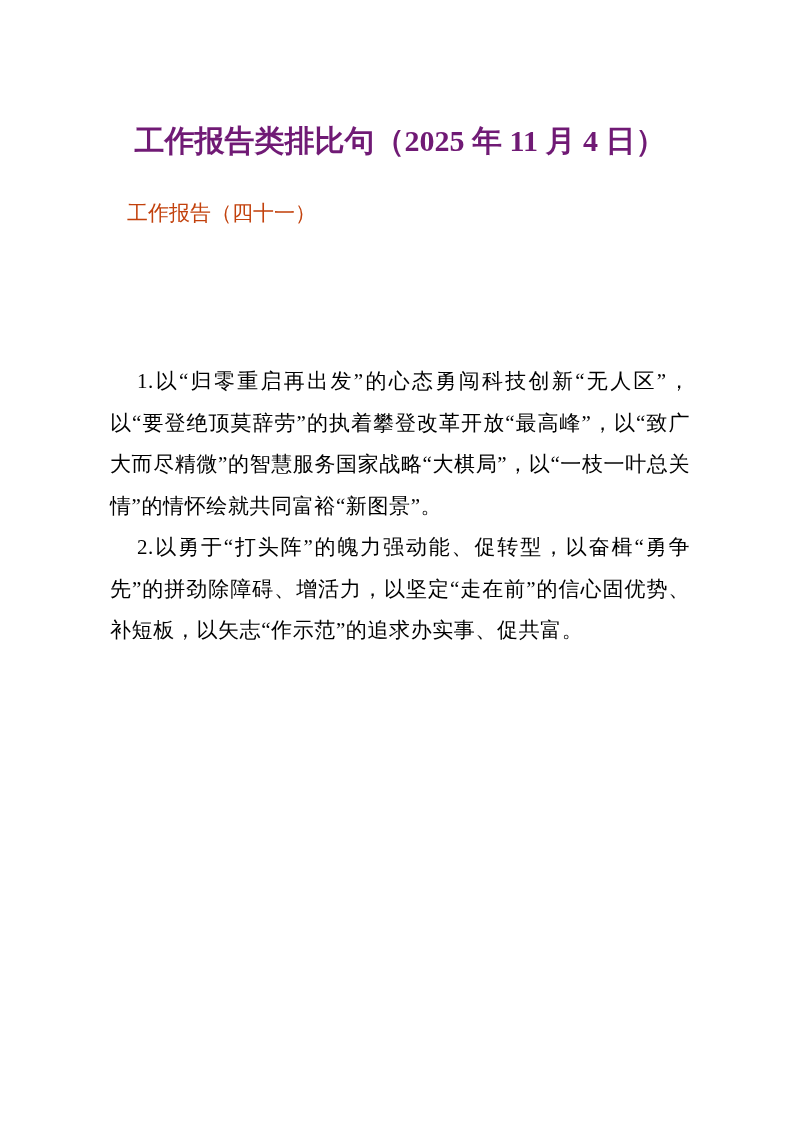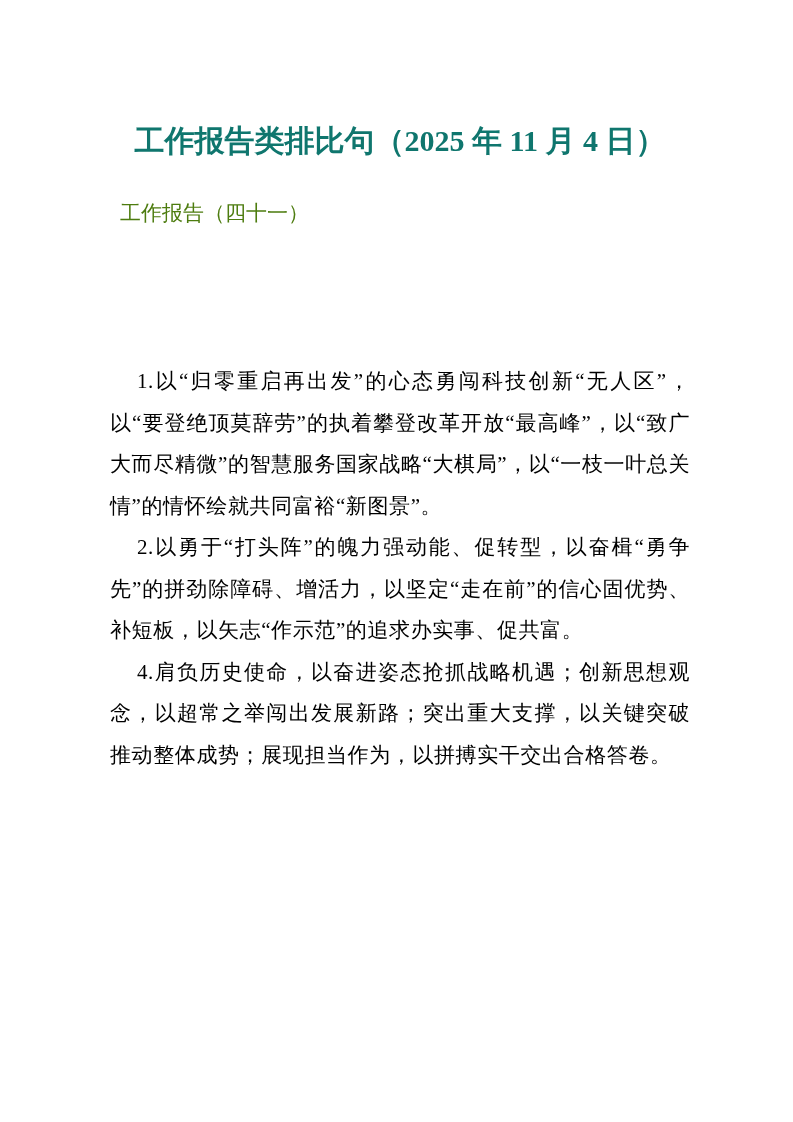--- a/index.html
+++ b/index.html
@@ -20,29 +20,29 @@
     color: #1f1f1f;
   }
   .doc-title {
     margin: 0;
     padding-top: 121px;
     font-size: 30px;
     line-height: 40px;
     font-weight: 700;
     letter-spacing: 0px;
     text-align: center;
-    color: #0f766e;
+    color: #701a75;
     white-space: nowrap;
   }
   .doc-subtitle {
-    margin: 38px 0 0 10px;
+    margin: 38px 0 0 17px;
     font-size: 21px;
     line-height: 28px;
     font-weight: 400;
-    color: #4d7c0f;
+    color: #c2410c;
   }
   .doc-body {
     margin-top: 134px;
   }
   .doc-paragraph {
     margin: 0;
     font-size: 21px;
     line-height: 41.5px;
     letter-spacing: 0.6px;
     text-align: justify;
@@ -56,15 +56,14 @@
 <body>
 
 <div class="page">
   <h1 class="doc-title">工作报告类排比句（2025 年 11 月 4 日）</h1>
 
   <p class="doc-subtitle">工作报告（四十一）</p>
 
   <div class="doc-body">
     <p class="doc-paragraph">1.以“归零重启再出发”的心态勇闯科技创新“无人区”，以“要登绝顶莫辞劳”的执着攀登改革开放“最高峰”，以“致广大而尽精微”的智慧服务国家战略“大棋局”，以“一枝一叶总关情”的情怀绘就共同富裕“新图景”。</p>
     <p class="doc-paragraph">2.以勇于“打头阵”的魄力强动能、促转型，以奋楫“勇争先”的拼劲除障碍、增活力，以坚定“走在前”的信心固优势、补短板，以矢志“作示范”的追求办实事、促共富。</p>
-    <p class="doc-paragraph">4.肩负历史使命，以奋进姿态抢抓战略机遇；创新思想观念，以超常之举闯出发展新路；突出重大支撑，以关键突破推动整体成势；展现担当作为，以拼搏实干交出合格答卷。</p>
   </div>
 </div>
 
 </body></html>

